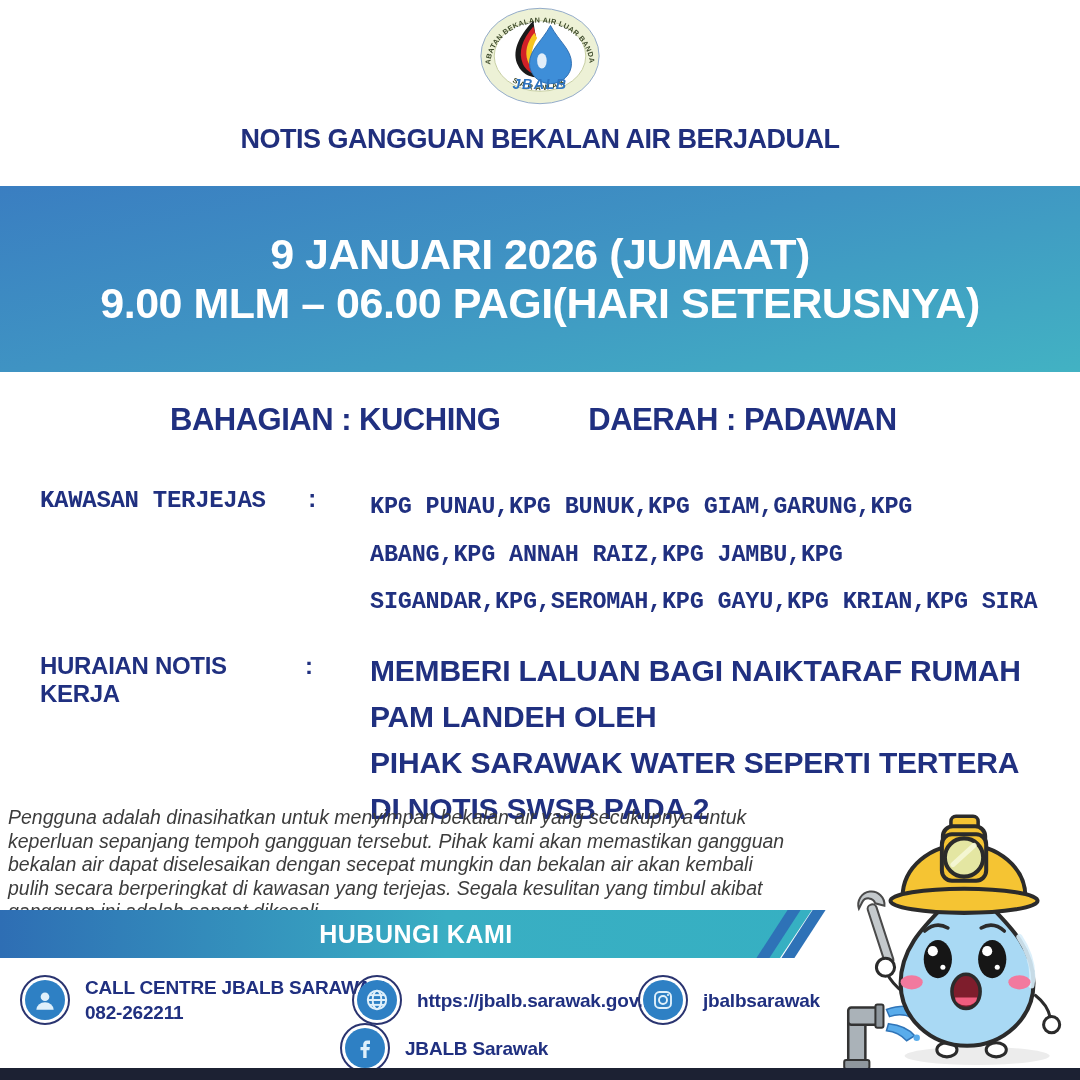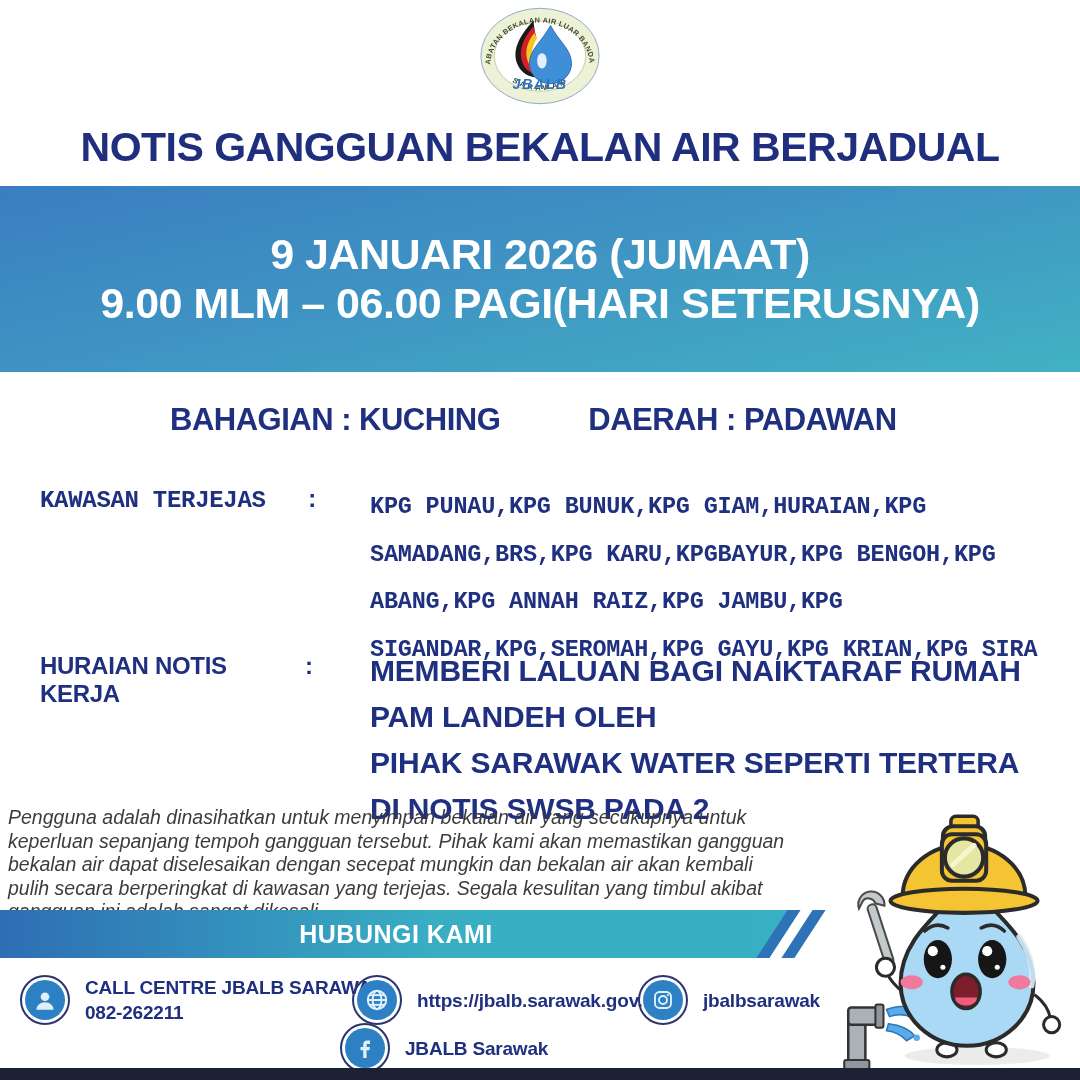--- a/index.html
+++ b/index.html
@@ -5,21 +5,21 @@
   html,body{margin:0;padding:0;background:#888;}
   .poster{
     position:relative;width:1080px;height:1080px;background:#ffffff;
     font-family:"Liberation Sans",sans-serif;overflow:hidden;margin:0 auto;
   }
   
   .logo{position:absolute;left:478px;top:6px;width:124px;height:100px;}
   
   .title{
     position:absolute;left:0;top:124px;width:1080px;text-align:center;
-    font-size:41px;font-weight:700;letter-spacing:-0.5px;color:#202f7d;
+    font-size:27px;font-weight:700;letter-spacing:-0.5px;color:#202f7d;
   }
   
   .banner{
     position:absolute;left:0;top:186px;width:1080px;height:186px;
     background:linear-gradient(168deg,#3a7ec1 0%,#3f93c3 45%,#42b2c3 100%);
     display:flex;flex-direction:column;justify-content:center;align-items:center;
     gap:2px;
   }
   .banner div{color:#ffffff;font-size:43px;font-weight:700;letter-spacing:-0.5px;line-height:1.1;text-align:center;}
   
@@ -39,21 +39,21 @@
   
   .advisory{
     position:absolute;left:8px;top:806px;width:778px;
     font-style:italic;font-size:19.5px;line-height:23.5px;color:#3c3c3c;
   }
   
   .hubungi-bar{
     position:absolute;left:0;top:910px;width:792px;height:48px;
     background:linear-gradient(90deg,#2e6eb4 0%,#39aec3 55%,#36b0c2 100%);
     clip-path:polygon(0 0,100% 0,calc(100% - 32px) 100%,0 100%);
-    display:flex;align-items:center;justify-content:center;
+    display:flex;align-items:center;justify-content:center;padding-left:20px;
   }
   .hubungi-bar span{color:#fff;font-size:25px;font-weight:700;letter-spacing:0.5px;}
   .stripe{position:absolute;top:910px;width:13px;height:48px;background:#2e72b7;transform:skewX(-33deg);}
   .stripe.s1{left:772px;}
   .stripe.s2{left:797px;}
   
   .contact-item{position:absolute;display:flex;align-items:center;}
   .icon-ring{
     width:46px;height:46px;border:2px solid #2a3470;border-radius:50%;
     display:flex;align-items:center;justify-content:center;flex:0 0 auto;
@@ -108,22 +108,21 @@
 
   <div class="region-row">
     <span>BAHAGIAN : KUCHING</span>
     <span>DAERAH : PADAWAN</span>
   </div>
 
   <div class="detail kawasan">
     <div class="lbl">KAWASAN TERJEJAS</div>
     <div class="colon">:</div>
     <div class="lines">
-      <div>KPG PUNAU,KPG BUNUK,KPG GIAM,HURAIAN,KPG</div>
-      <div>SAMADANG,BRS,KPG KARU,KPGBAYUR,KPG BENGOH,KPG</div>
+      <div>KPG PUNAU,KPG BUNUK,KPG GIAM,GARUNG,KPG</div>
       <div>ABANG,KPG ANNAH RAIZ,KPG JAMBU,KPG</div>
       <div>SIGANDAR,KPG,SEROMAH,KPG GAYU,KPG KRIAN,KPG SIRA</div>
     </div>
   </div>
 
   <div class="detail huraian">
     <div class="lbl">HURAIAN NOTIS KERJA</div>
     <div class="colon">:</div>
     <div class="lines">
       <div>MEMBERI LALUAN BAGI NAIKTARAF RUMAH PAM LANDEH OLEH</div>

